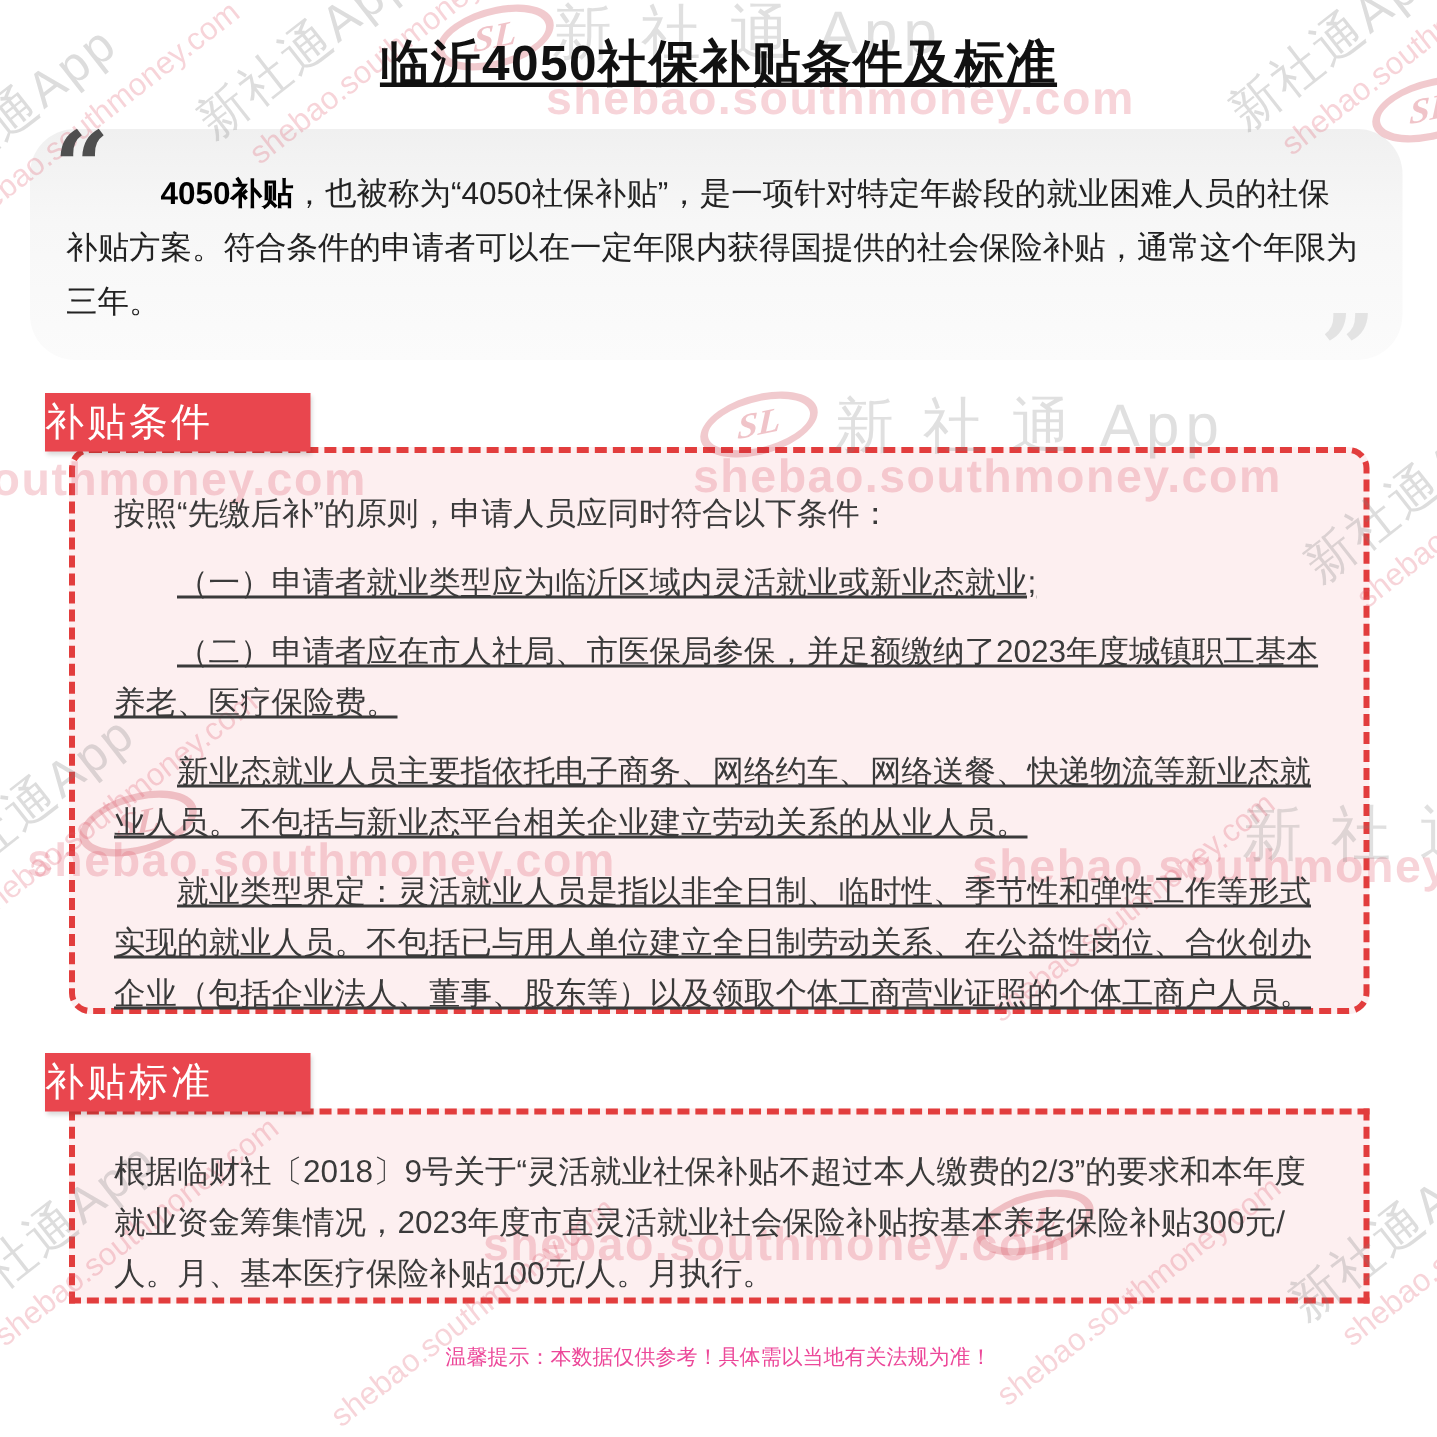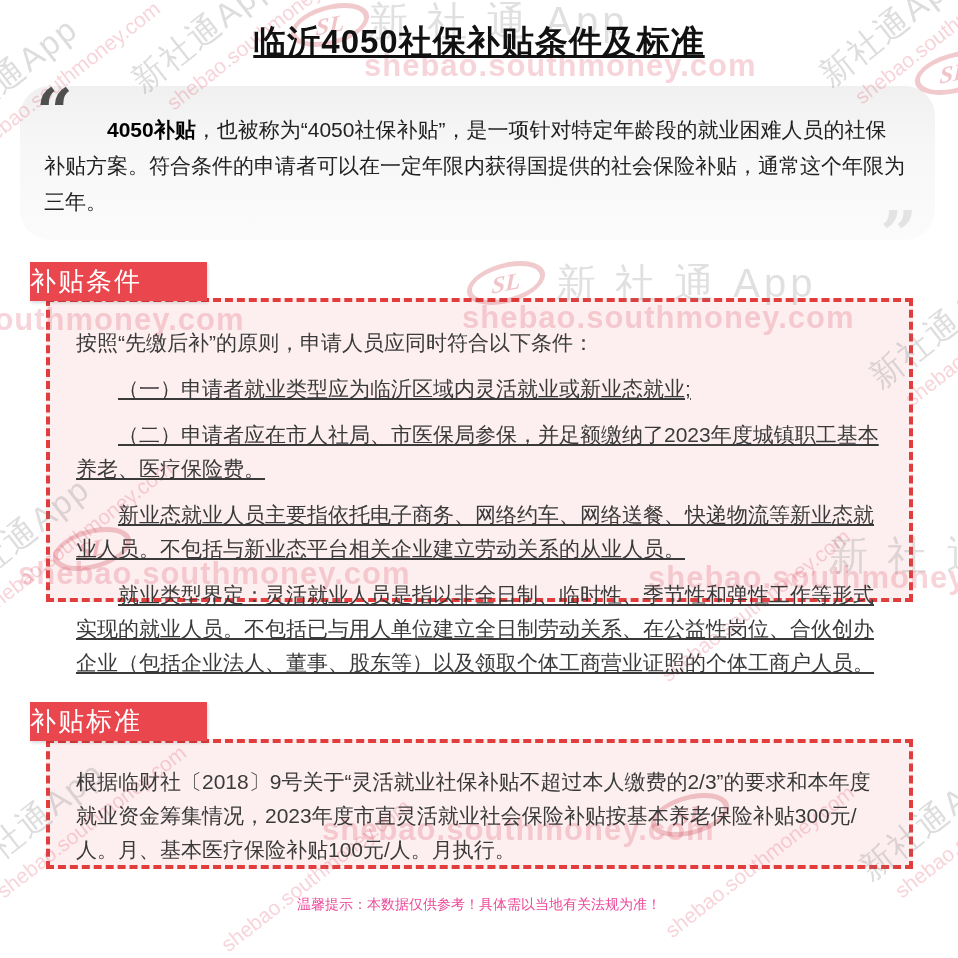--- a/index.html
+++ b/index.html
@@ -46,21 +46,21 @@
     box-shadow:1px 2px 3px rgba(0,0,0,0.15);
   }
   .label1{top:262px;}
   .label2{top:702px;}
 
   
   .dashed-box{
     position:absolute;left:46px;width:867px;box-sizing:border-box;
     background:#fdeff0;border:4px dashed #e23d3d;
   }
-  .box1{top:298px;height:304px;padding:24px 26px 0 26px;}
+  .box1{top:298px;height:378px;padding:24px 26px 0 26px;border-radius:14px;}
   .box2{top:739px;height:130px;padding:22px 26px 0 26px;}
   .para{
     margin:0 0 12px 0;font-size:21px;line-height:34px;color:#3a3a3a;
   }
   .para.indent{text-indent:2em;text-decoration:underline;}
 
   
   .footer{
     position:absolute;left:0;top:896px;width:100%;text-align:center;
     font-size:14px;color:#ec4899;z-index:3;

